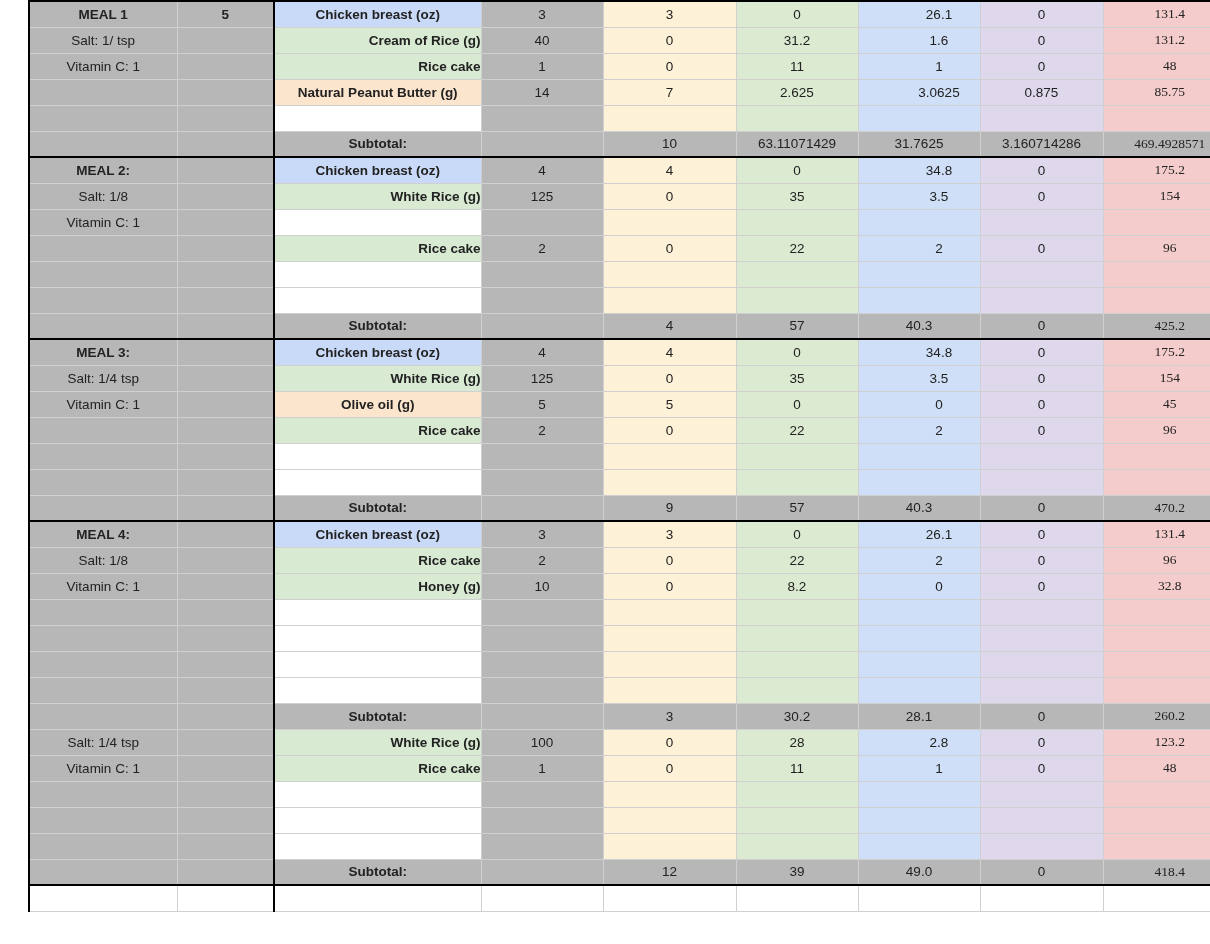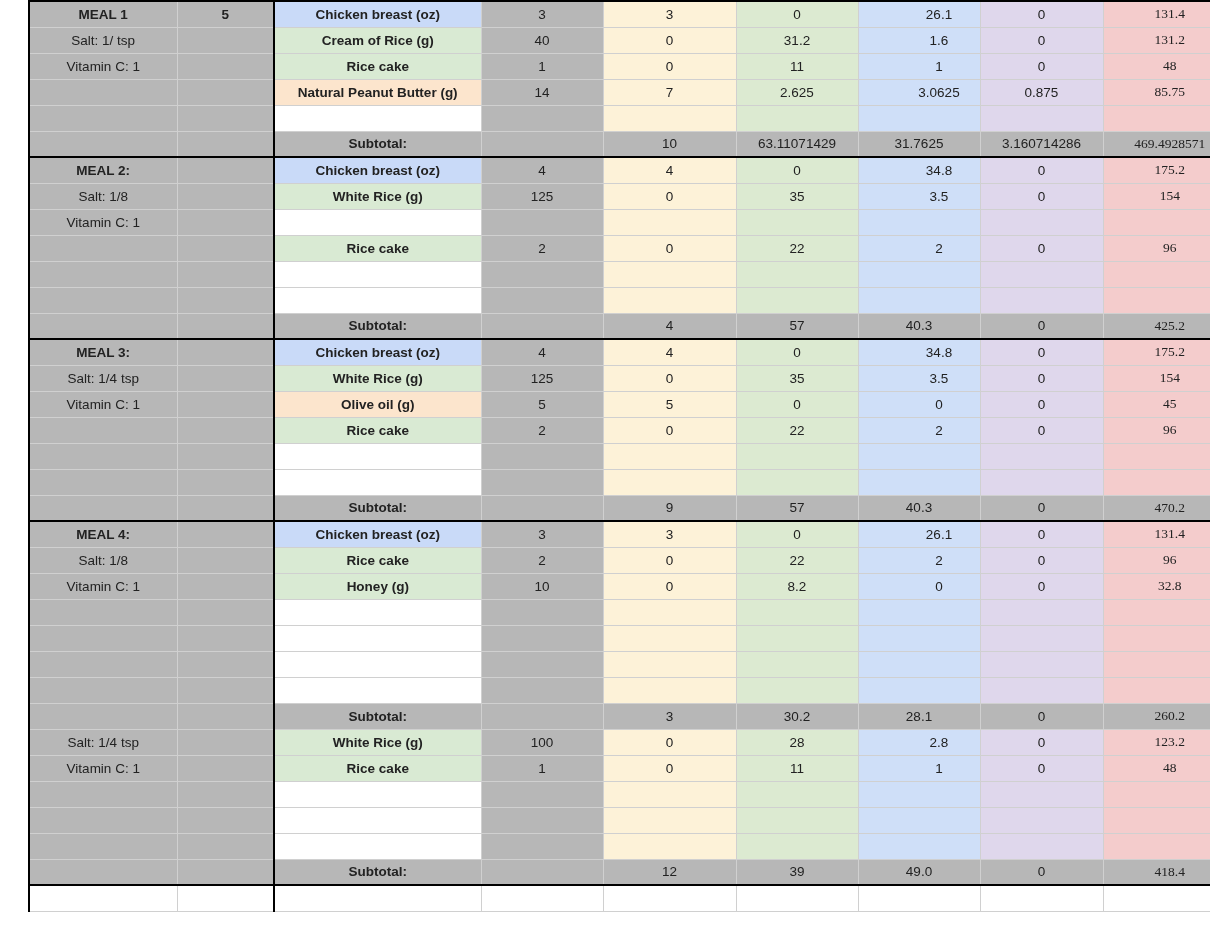--- a/index.html
+++ b/index.html
@@ -26,21 +26,21 @@
   col.c6{width:122px;}
   col.c7{width:123px;}
   col.c8{width:136px;}
 
   tr{height:26px;}
 
   
   .f-gray{background:#b7b7b7;}
   .f-white{background:#ffffff;}
   .f-blue{background:#c9daf8;}
-  .f-green{background:#d9ead3;}
+  .f-green{background:#d9ead3;text-align:right;}
   .f-orange{background:#fce5cd;}
   .f-yellow-l{background:#fdf2d8;}
   .f-green-l{background:#dcead1;}
   .f-blue-l{background:#cfdff8;padding-left:40px;}
   .f-purple-l{background:#dfd7ec;}
   .f-red-l{background:#f4cccc;}
   .f-subtotal{background:#b7b7b7;}
 
   .bold{font-weight:bold;}
   .thick-top{border-top:2px solid #000;}

